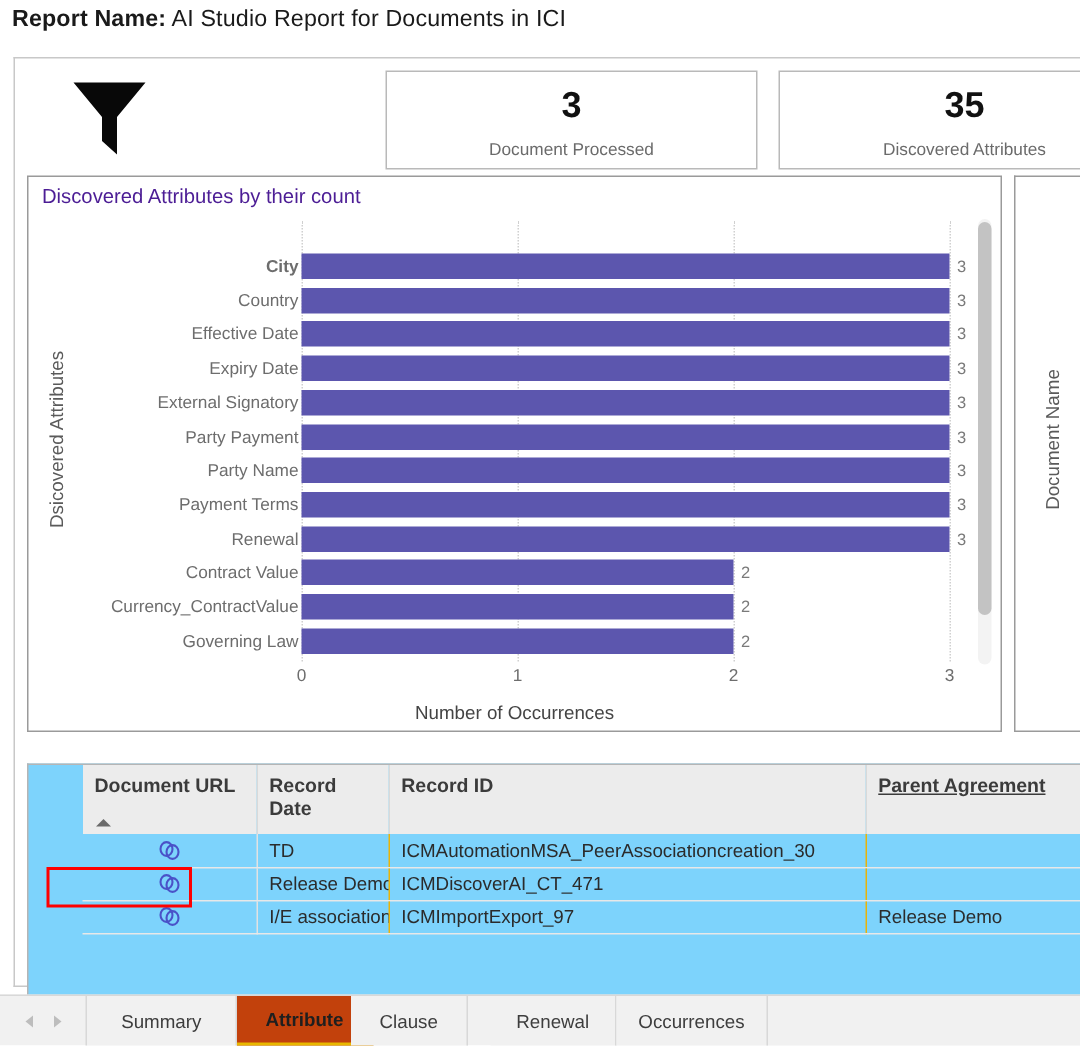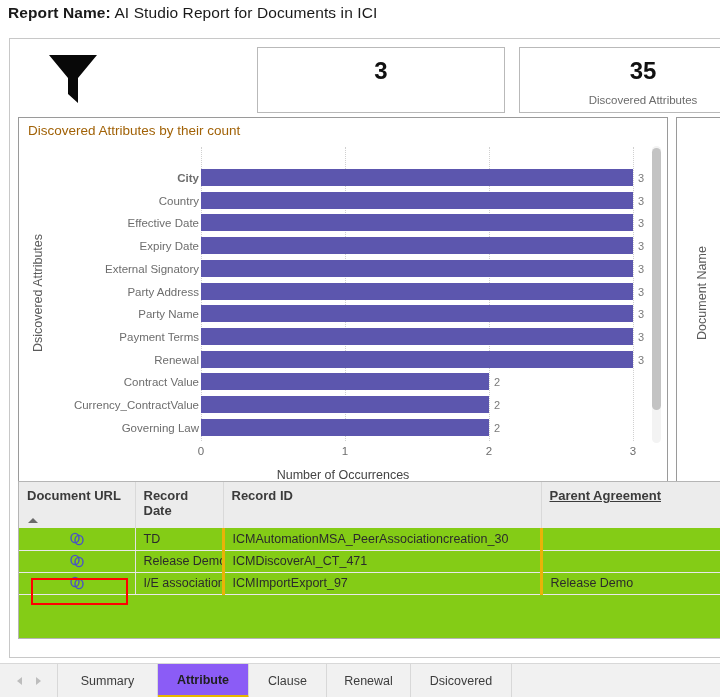--- a/index.html
+++ b/index.html
@@ -65,21 +65,21 @@
   
   #chart-panel {
     position: absolute;
     left: 18px; top: 117px;
     width: 650px; height: 371px;
     border: 1px solid #9a9a9a;
     background: #ffffff;
   }
   #chart-title {
     position: absolute; left: 9px; top: 5px;
-    font-size: 13.5px; color: #a16207;
+    font-size: 13.5px; color: #4c1d95;
     white-space: nowrap;
   }
   #plot {
     position: absolute;
     left: 0; top: 0; right: 0; bottom: 0;
   }
   
   .y-axis-title {
     position: absolute;
     left: -56px; top: 168px;
@@ -156,26 +156,27 @@
     width: 150px;
     text-align: center;
     font-size: 12.5px; color: #5a5a5a;
     transform: rotate(-90deg);
     white-space: nowrap;
   }
 
   
   #table-panel {
     position: absolute;
-    left: 18px; top: 481px;
+    left: 18px; top: 509px;
     width: 702px; height: 158px;
     border: 1px solid #b5b5b5;
     border-right: none;
-    background: #84cc16;
+    background: #7dd3fc;
     overflow: hidden;
+    padding-left: 36px;
   }
   table.grid {
     border-collapse: collapse;
     table-layout: fixed;
     width: 702px;
     font-size: 12.5px;
   }
   table.grid thead th {
     background: #ececec;
     color: #3b3b3b;
@@ -194,21 +195,21 @@
   table.grid thead th.c-parent { width: 180px; border-right: none; text-decoration: underline; }
   .sort-caret {
     position: absolute;
     left: 9px; bottom: 5px;
     width: 0; height: 0;
     border-left: 5px solid transparent;
     border-right: 5px solid transparent;
     border-bottom: 5px solid #6a6a6a;
   }
   table.grid tbody td {
-    border-right: 3px solid #eab308;
+    border-right: 1px solid #eab308;
     border-bottom: 1px solid #e8e8e8;
     padding: 3px 8px;
     height: 22px;
     color: #2b2b2b;
     white-space: nowrap;
     overflow: hidden;
   }
   table.grid tbody td.c-url { text-align: center; border-right: 1px solid #e2e2e2; }
   table.grid tbody td.c-parent { border-right: none; }
   .link-icon { display: inline-block; vertical-align: middle; }
@@ -243,21 +244,21 @@
   .nav-arrow.left  { border-right: 5px solid #bdbdbd; }
   .nav-arrow.right { border-left: 5px solid #bdbdbd; }
   .tab {
     position: absolute; top: 0; height: 34px;
     display: flex; align-items: center; justify-content: center;
     font-size: 12.5px; color: #3d3d3d;
     border-right: 1px solid #d8d8d8;
     background: #f1f1f1;
   }
   .tab.active {
-    background: #8b5cf6;
+    background: #c2410c;
     font-weight: bold;
     color: #1f1f1f;
     border-bottom: 3px solid #e8b800;
   }
 </style>
 </head>
 <body>
 
 <div id="page">
 
@@ -269,20 +270,21 @@
   <div id="canvas"></div>
 
   <div id="funnel">
     <svg width="58" height="58" viewBox="0 0 58 58" aria-hidden="true">
       <path d="M5 5 L53 5 L34 28 L34 53 L24 44 L24 28 Z" fill="#080808"></path>
     </svg>
   </div>
 
   <div class="kpi" id="kpi-docs">
     <div class="kpi-value">3</div>
+    <div class="kpi-label">Document Processed</div>
   </div>
   <div class="kpi" id="kpi-attrs">
     <div class="kpi-value">35</div>
     <div class="kpi-label">Discovered Attributes</div>
   </div>
 
   <div id="chart-panel">
     <div id="chart-title">Discovered Attributes by their count</div>
     <div id="plot">
       <div class="y-axis-title">Dsicovered Attributes</div>
@@ -317,21 +319,21 @@
           <div class="bar-value" style="left: 475px; top: 281px;">2</div>
           <div class="bar" style="left: 182px; top: 300.7px; width: 288px; background: rgb(92, 86, 174);"></div>
           <div class="bar-value" style="left: 475px; top: 303.7px;">2</div>
         </div>
       <div id="cats">
           <div class="cat-label" style="top: 54px; font-weight: bold;">City</div>
           <div class="cat-label" style="top: 76.7px;">Country</div>
           <div class="cat-label" style="top: 99.4px;">Effective Date</div>
           <div class="cat-label" style="top: 122.1px;">Expiry Date</div>
           <div class="cat-label" style="top: 144.8px; margin-left: 16px;">External Signatory</div>
-          <div class="cat-label" style="top: 167.5px;">Party Address</div>
+          <div class="cat-label" style="top: 167.5px;">Party Payment</div>
           <div class="cat-label" style="top: 190.2px;">Party Name</div>
           <div class="cat-label" style="top: 212.9px;">Payment Terms</div>
           <div class="cat-label" style="top: 235.6px;">Renewal</div>
           <div class="cat-label" style="top: 258.3px;">Contract Value</div>
           <div class="cat-label" style="top: 281px;">Currency_ContractValue</div>
           <div class="cat-label" style="top: 303.7px;">Governing Law</div>
         </div>
       <div id="xticks">
           <div class="x-tick" style="left: 182px;">0</div>
           <div class="x-tick" style="left: 326px;">1</div>
@@ -401,20 +403,20 @@
   <div id="red-box"></div>
 
   <div id="tabbar">
     <div id="tab-nav">
       <span class="nav-arrow left"></span>
       <span class="nav-arrow right"></span>
     </div>
     <div id="tabs-host">
         <div class="tab" style="left: 58px; width: 100px;">Summary</div>
         <div class="tab active" style="left: 158px; width: 91px; border-bottom-color: rgb(232, 184, 0);">Attribute</div>
-        <div class="tab" style="left: 249px; width: 78px;">Clause</div>
+        <div class="tab" style="left: 234px; width: 78px;">Clause</div>
         <div class="tab" style="left: 327px; width: 84px;">Renewal</div>
-        <div class="tab" style="left: 411px; width: 101px;">Dsicovered</div>
+        <div class="tab" style="left: 411px; width: 101px;">Occurrences</div>
         <div class="tab" style="left: 512px; width: 208px; border-right: none;"></div>
       </div>
   </div>
 
 </div>
 
 </body></html>

